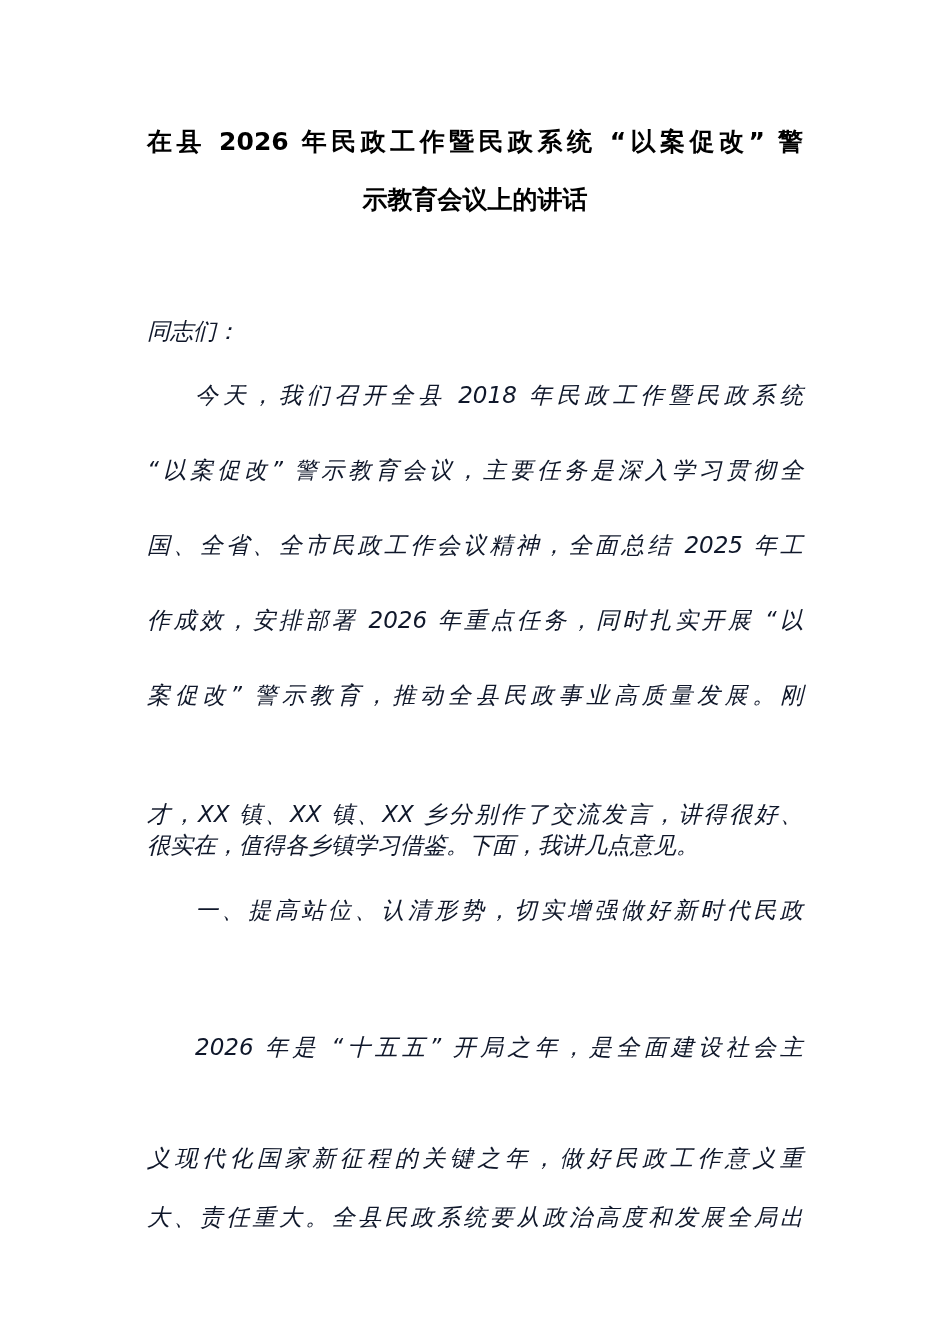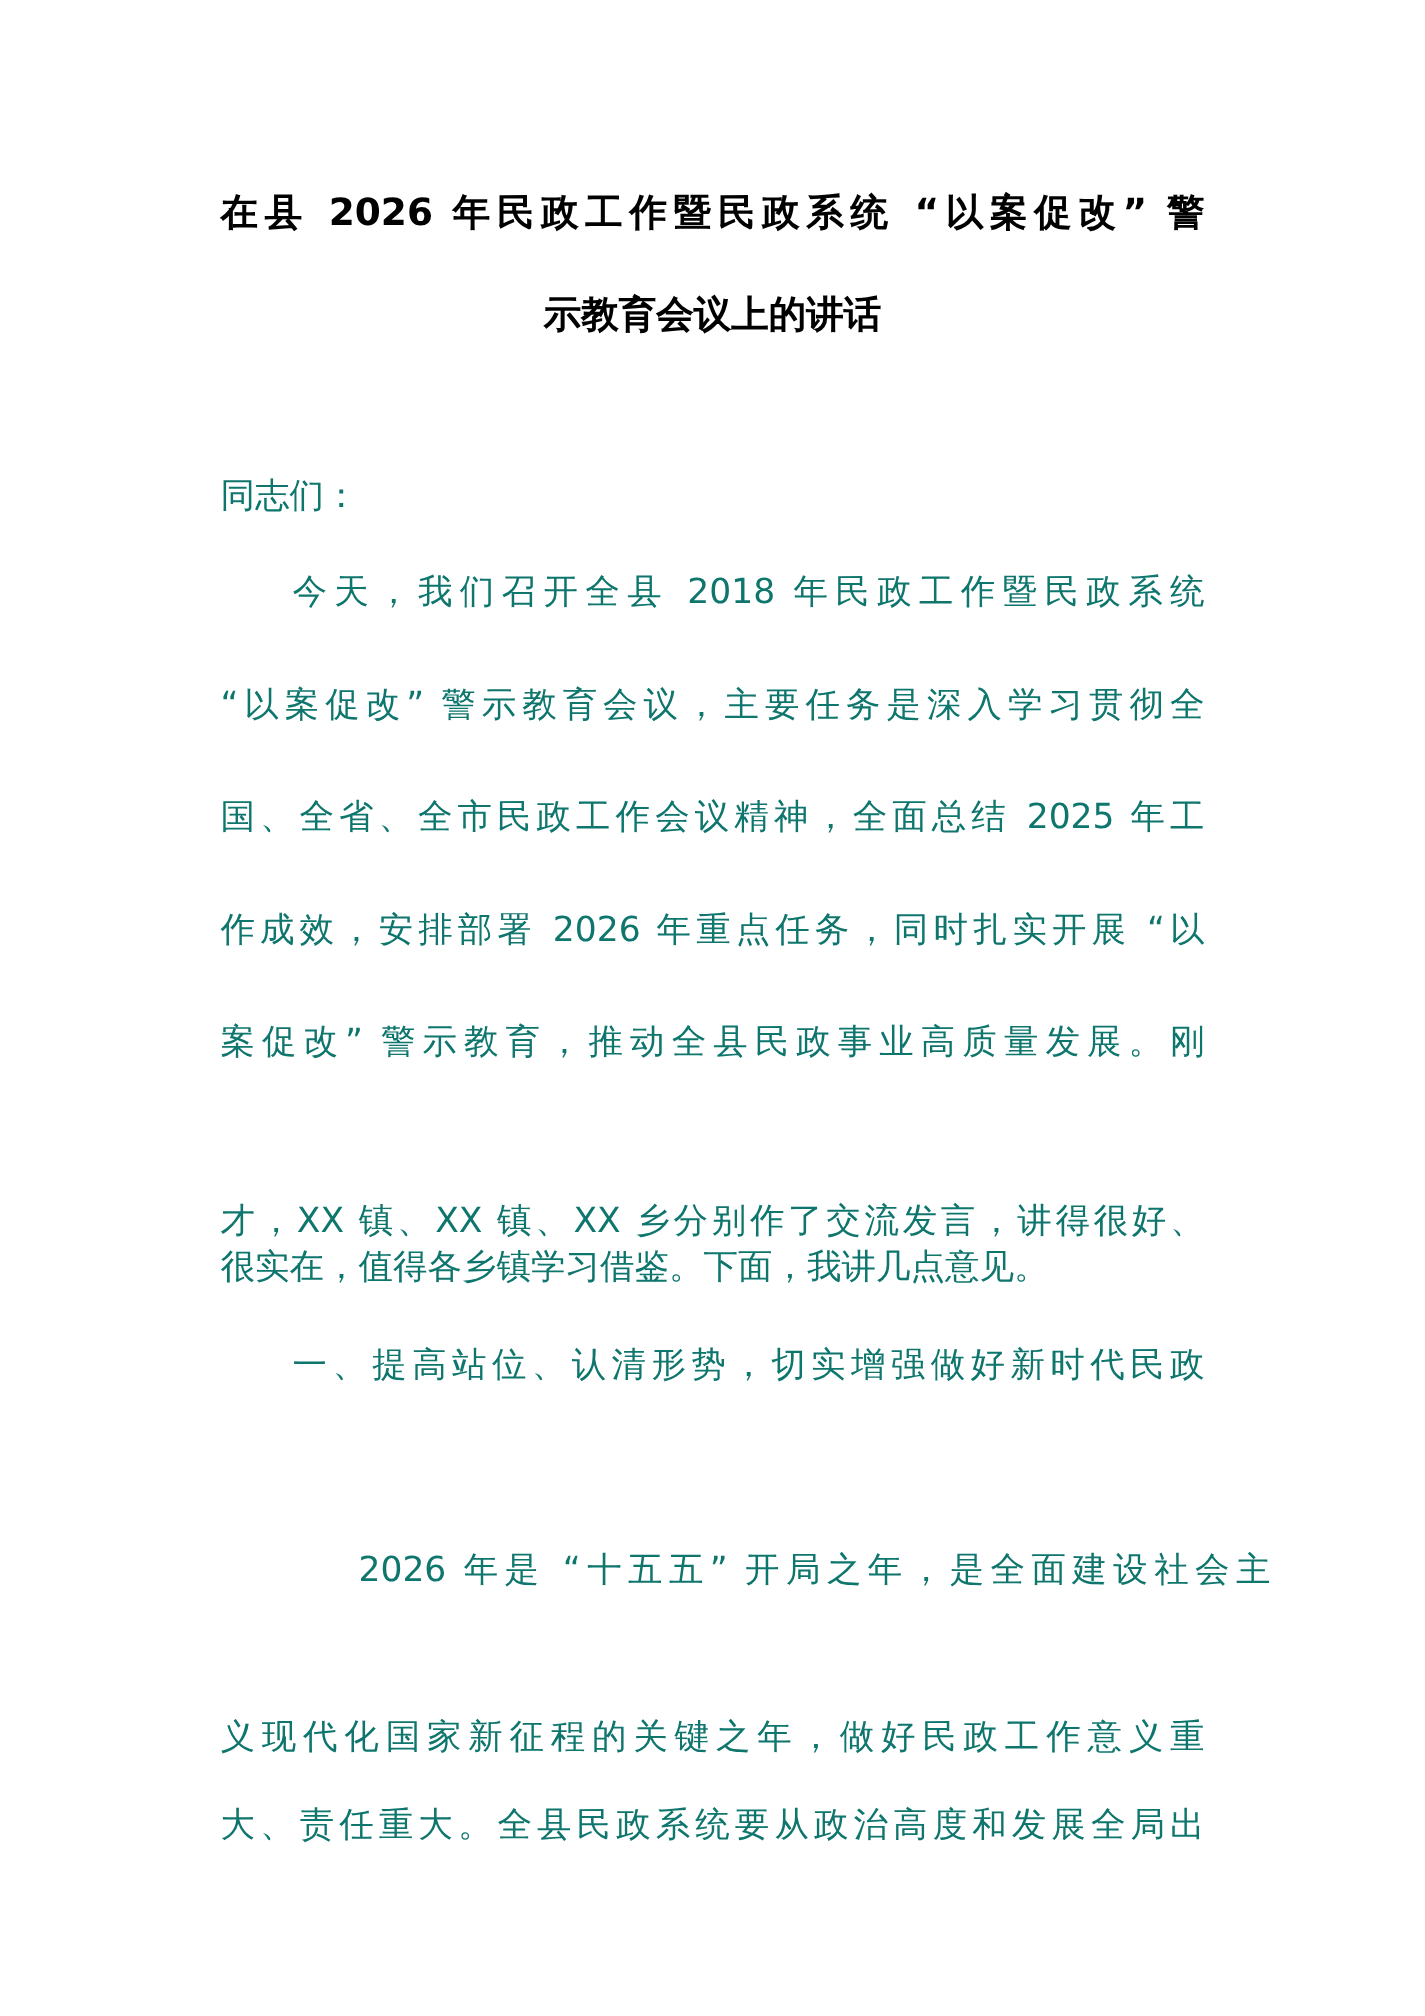--- a/index.html
+++ b/index.html
@@ -24,21 +24,22 @@
       border-radius: 18px;
     }
     .line {
       position: absolute;
       left: 147px;
       width: 656px;
       height: 36px;
       line-height: 36px;
       font-size: 23px;
       white-space: nowrap;
-      color: #0f766e;
+      color: #0f172a;
+      font-style: italic;
     }
     .line.justify {
       text-align: justify;
       text-align-last: justify;
     }
     .line.indent {
       left: 195px;
       width: 608px;
     }
     .title-line {
@@ -59,31 +60,31 @@
     .title-line.center {
       text-align: center;
     }
   </style>
 </head>
 <body>
 
 <div class="page">
 
   <div class="title-line justify" style="top:122px;">在县 2026 年民政工作暨民政系统 “以案促改” 警</div>
-  <div class="title-line center" style="top:190px;">示教育会议上的讲话</div>
+  <div class="title-line center" style="top:180px;">示教育会议上的讲话</div>
 
   <div class="line" style="top:313px;">同志们：</div>
 
   <div class="line indent justify" style="top:377px;">今天，我们召开全县 2018 年民政工作暨民政系统</div>
   <div class="line justify" style="top:452px;">“以案促改” 警示教育会议，主要任务是深入学习贯彻全</div>
   <div class="line justify" style="top:527px;">国、全省、全市民政工作会议精神，全面总结 2025 年工</div>
   <div class="line justify" style="top:602px;">作成效，安排部署 2026 年重点任务，同时扎实开展 “以</div>
   <div class="line justify" style="top:677px;">案促改” 警示教育，推动全县民政事业高质量发展。刚</div>
   <div class="line justify" style="top:796px;">才，XX 镇、XX 镇、XX 乡分别作了交流发言，讲得很好、</div>
   <div class="line" style="top:827px;">很实在，值得各乡镇学习借鉴。下面，我讲几点意见。</div>
 
   <div class="line indent justify" style="top:892px;">一、提高站位、认清形势，切实增强做好新时代民政</div>
 
-  <div class="line indent justify" style="top:1029px;margin-left:44px;">2026 年是 “十五五” 开局之年，是全面建设社会主</div>
+  <div class="line indent justify" style="top:1029px;">2026 年是 “十五五” 开局之年，是全面建设社会主</div>
   <div class="line justify" style="top:1104px;margin-top:36px;">义现代化国家新征程的关键之年，做好民政工作意义重</div>
   <div class="line justify" style="top:1179px;margin-top:20px;">大、责任重大。全县民政系统要从政治高度和发展全局出</div>
 
 </div>
 
 </body></html>

